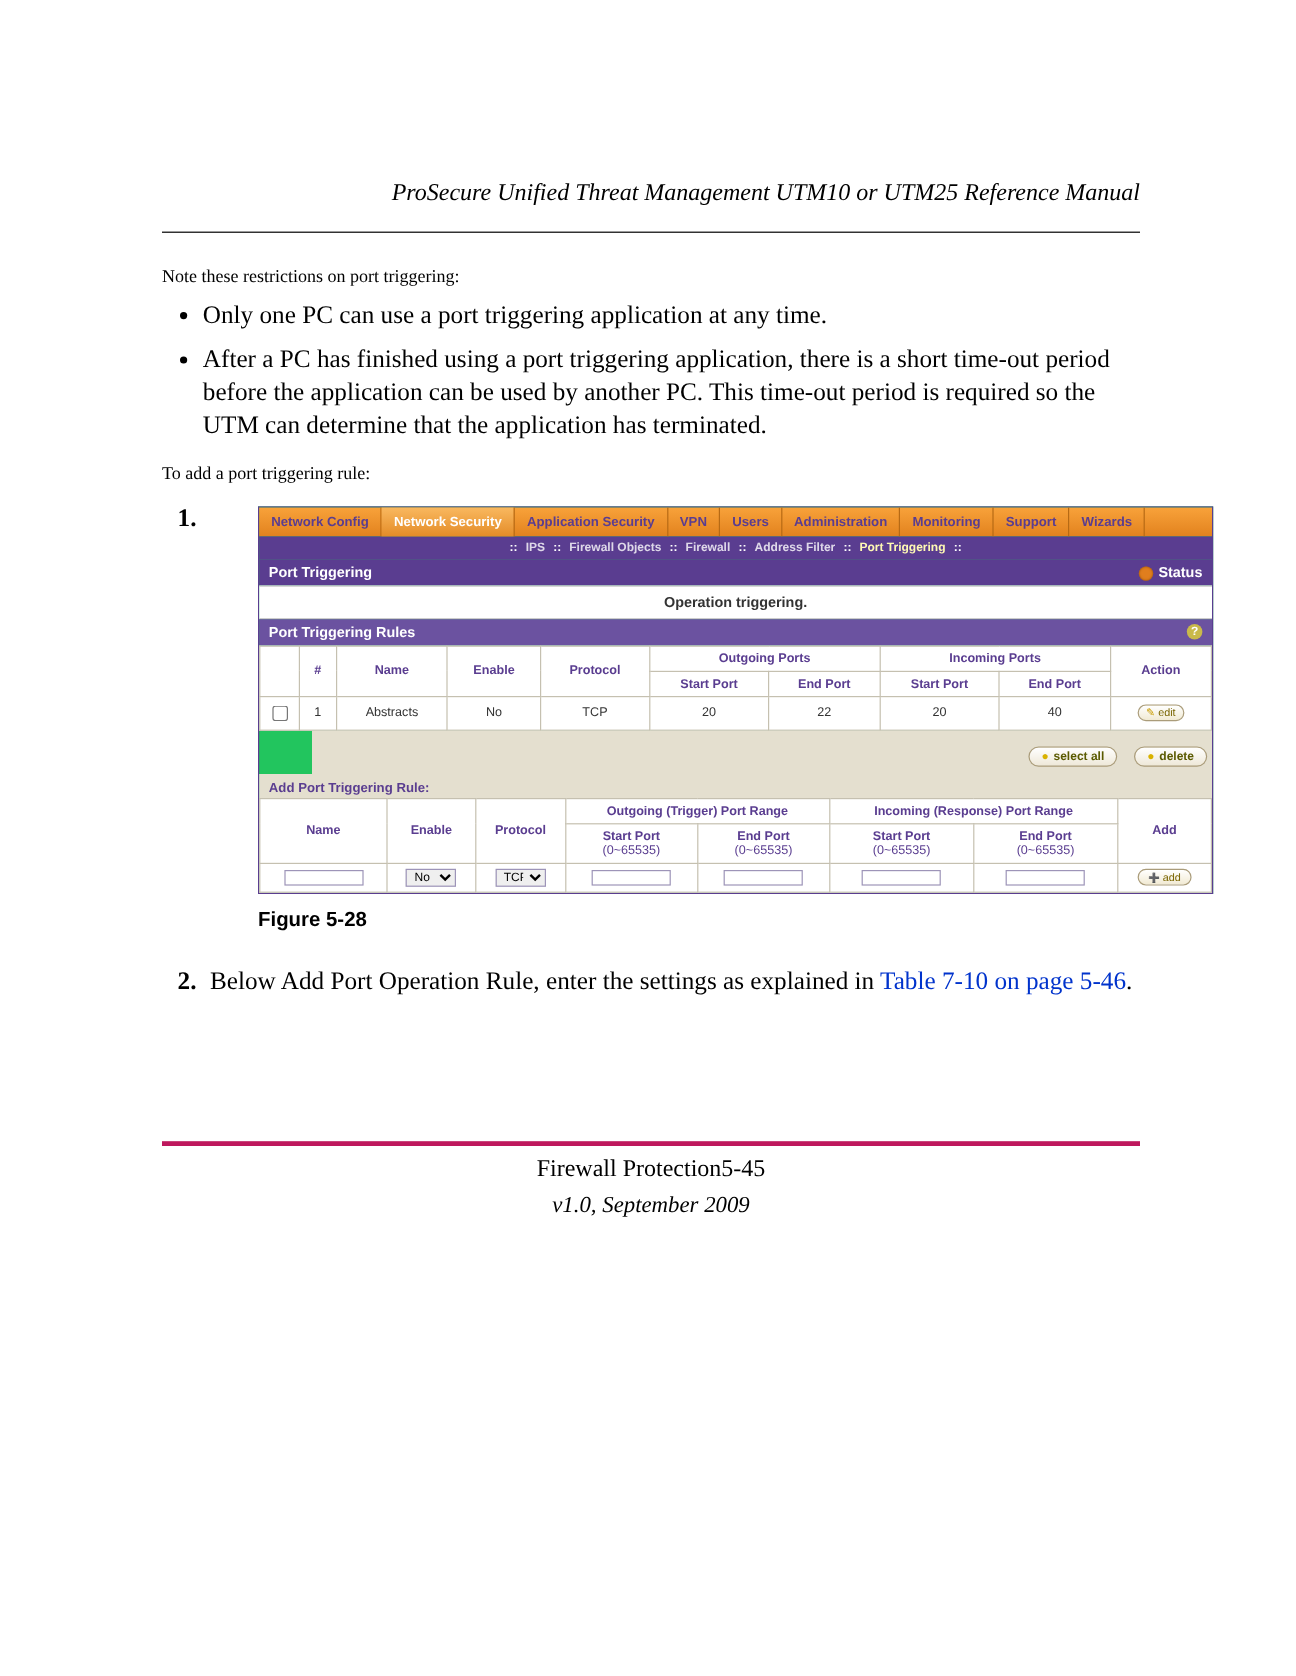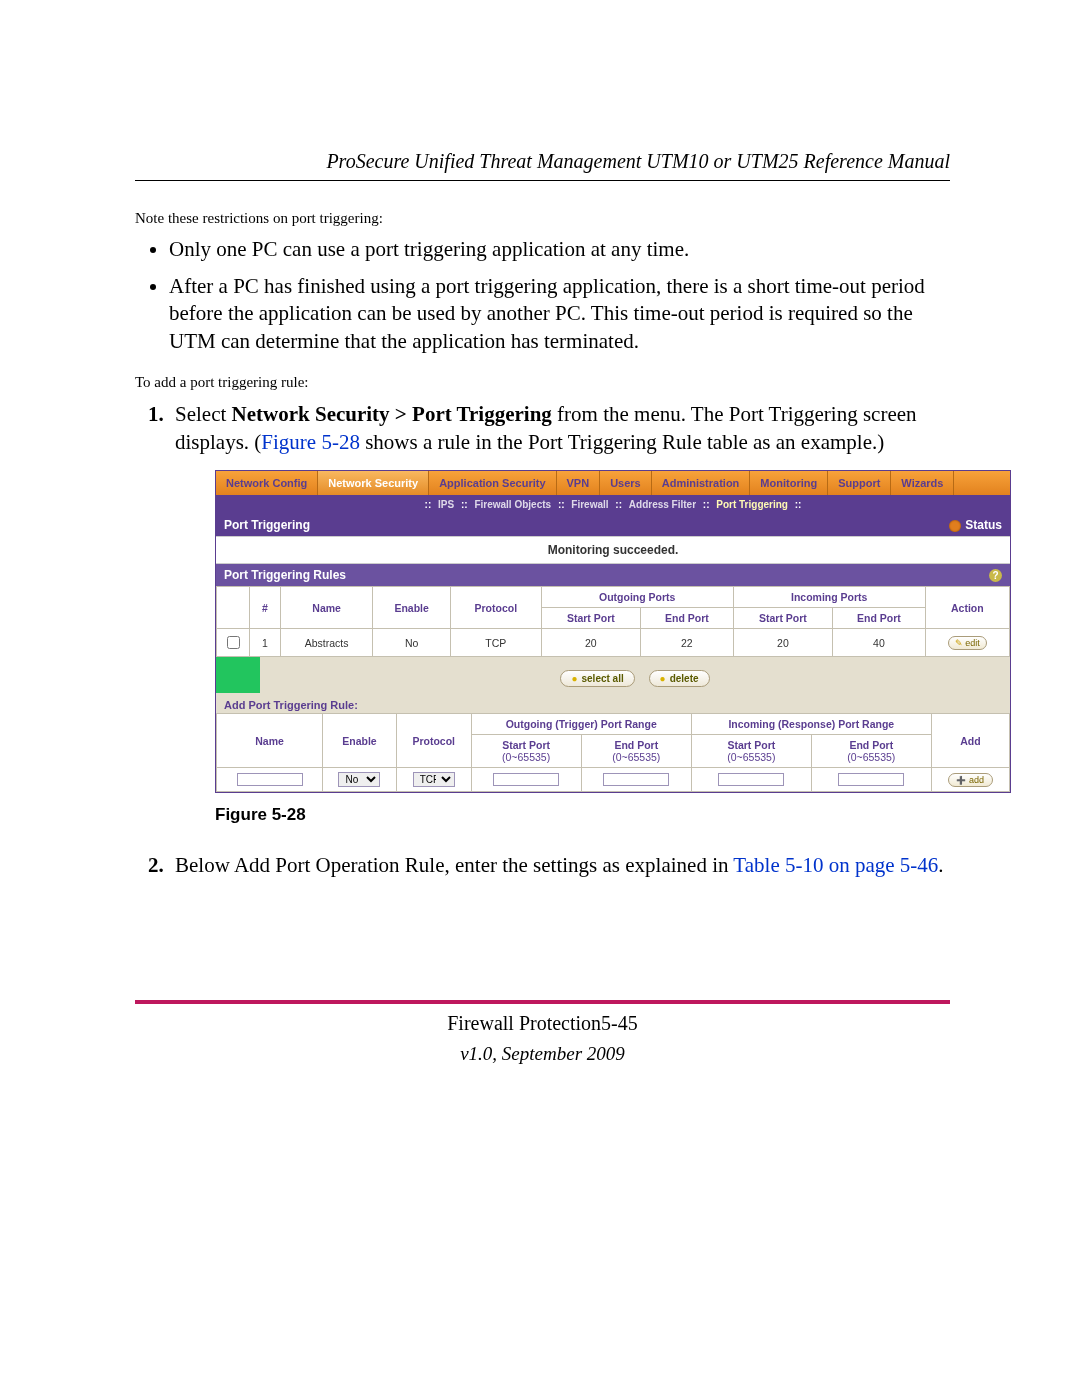--- a/index.html
+++ b/index.html
@@ -10,21 +10,21 @@
     width: 1080px;
   }
   .page {
     padding: 150px 130px 60px 135px;
   }
   .doc-header {
     text-align: right;
     font-style: italic;
     font-size: 20px;
     border-bottom: 1px solid #000;
-    padding-bottom: 7px;
+    padding-bottom: 20px;
     margin-bottom: 28px;
   }
   .body-para {
     font-size: 15px;
     line-height: 1.25;
     margin: 0 0 8px 0;
   }
   ul.bullets {
     list-style: disc;
     margin: 4px 0 18px 34px;
@@ -152,21 +152,21 @@
     color: #5a5a00;
     background: linear-gradient(#fff,#eee8d8);
     margin: 0 4px;
   }
   .btn-pill::before {
     content: "●";
     color: #d9b200;
     margin-right: 4px;
   }
   .btn-row {
-    text-align: center;
+    text-align: right;
     padding: 6px 0;
     background: #e4dfcf;
     margin-left: 44px;
   }
   .sub-label {
     background: #e4dfcf;
     color: #5a3d90;
     font-weight: bold;
     font-size: 11px;
     padding: 6px 8px 2px 8px;
@@ -244,23 +244,20 @@
   <ul class="bullets">
     <li>Only one PC can use a port triggering application at any time.</li>
     <li>After a PC has finished using a port triggering application, there is a short time-out period before the application can be used by another PC. This time-out period is required so the UTM can determine that the application has terminated.</li>
   </ul>
 
 
   <p class="body-para">To add a port triggering rule:</p>
 
   <ol class="steps">
     <li>
-      <span class="step-body">
-        <span>Select </span><span class="bold">Network Security &gt; Port Triggering</span><span> from the menu. The Port Triggering screen displays. (</span><span class="link-blue">Figure 5-28</span><span> shows a rule in the Port Triggering Rule table as an example.)</span>
-      </span>
 
       
       <div class="figure-wrap">
         <div class="tabs-row">
           <div class="tab">Network Config</div>
           <div class="tab selected">Network Security</div>
           <div class="tab">Application Security</div>
           <div class="tab">VPN</div>
           <div class="tab">Users</div>
           <div class="tab">Administration</div>
@@ -273,21 +270,21 @@
           <span>IPS</span> ::
           <span>Firewall Objects</span> ::
           <span>Firewall</span> ::
           <span>Address Filter</span> ::
           <span class="sel">Port Triggering</span> ::
         </div>
         <div class="section-bar">
           <span>Port Triggering</span>
           <span><span class="status-globe"></span><span>Status</span></span>
         </div>
-        <div class="op-msg">Monitoring succeeded.</div>
+        <div class="op-msg">Operation triggering.</div>
         <div class="section-bar light">
           <span>Port Triggering Rules</span>
           <span class="q-icon">?</span>
         </div>
 
         <table class="grid">
           <tbody>
               <tr>
             <th rowspan="2" style="width:20px"></th>
             <th rowspan="2">#</th>
@@ -353,21 +350,21 @@
           </tr>
         </tbody>
           </table>
       </div>
 
       <div class="caption">Figure 5-28</div>
     </li>
 
     <li>
       <span class="step-body">
-        <span>Below Add Port Operation Rule, enter the settings as explained in </span><span class="link-blue">Table 5-10 on page 5-46</span><span>.</span>
+        <span>Below Add Port Operation Rule, enter the settings as explained in </span><span class="link-blue">Table 7-10 on page 5-46</span><span>.</span>
       </span>
     </li>
   </ol>
 
   <div class="footer-rule">
     <span>Firewall Protection</span>
     <span>5-45</span>
   </div>
   <div class="footer-version">v1.0, September 2009</div>
 </div>

